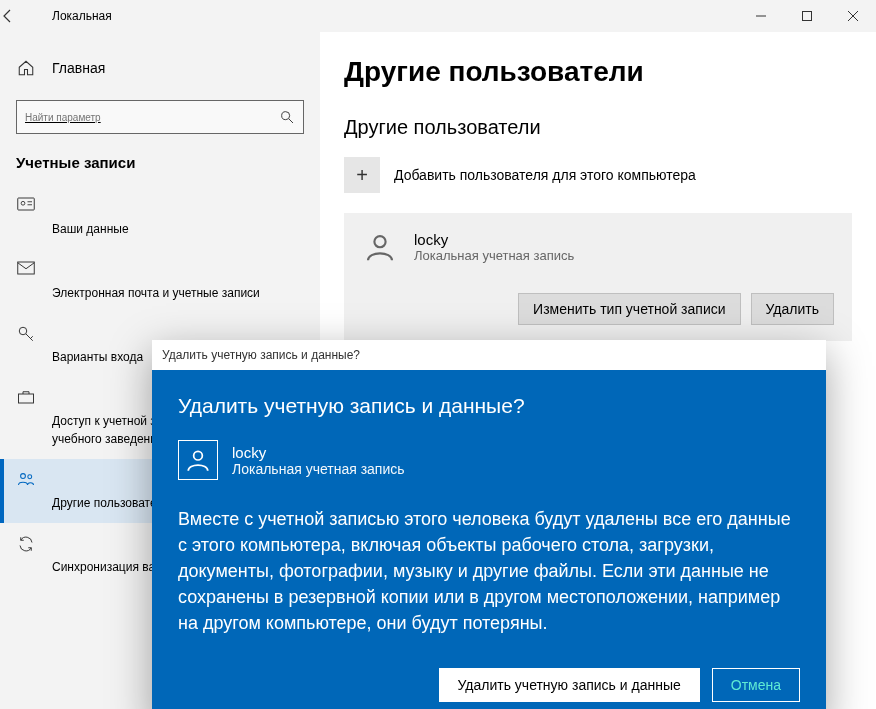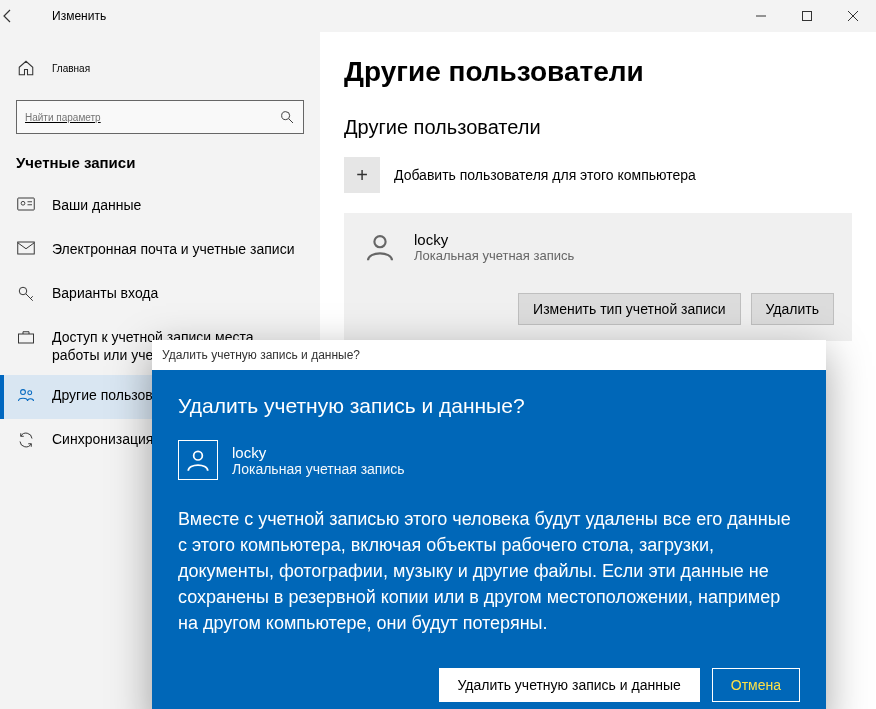--- a/index.html
+++ b/index.html
@@ -16,32 +16,32 @@
 .titlebar .winbtn svg { display: block; }
 
 
 .body { flex: 1; display: flex; }
 .sidebar { width: 320px; background: #f3f3f3; padding-top: 16px; }
 .main { flex: 1; background: #fff; padding: 24px 24px 24px 24px; }
 
 
 .home-row { display: flex; align-items: center; height: 40px; padding-left: 16px; gap: 16px; cursor: pointer; }
 .home-row .icon { width: 20px; display: flex; justify-content: center; }
-.home-row .label { font-size: 10px; }
+.home-row .label { font-size: 14px; }
 
 .searchbox { margin: 12px 16px 20px 16px; height: 34px; border: 1px solid #666; background: #f9f9f9; display: flex; align-items: center; padding: 0 8px; }
 .searchbox input { flex: 1; border: none; background: transparent; outline: none; font-size: 10px; text-decoration: underline; }
 .searchbox .icon { color: #333; }
 
 .section-title { font-size: 15px; font-weight: 600; padding: 0 16px 14px 16px; }
 
 .nav { list-style: none; }
 .nav li { display: flex; align-items: flex-start; min-height: 44px; padding: 11px 16px 11px 16px; gap: 16px; cursor: pointer; position: relative; }
 .nav li .icon { width: 20px; display: flex; justify-content: center; padding-top: 1px; flex-shrink: 0; }
-.nav li .label { font-size: 14px; line-height: 18px; }
+.nav li .label { font-size: 12px; line-height: 18px; margin-top: 24px; }
 .nav li.active { background: #d9e6f2; }
 .nav li.active::before { content: ""; position: absolute; left: 0; top: 0; bottom: 0; width: 4px; background: #0067c0; }
 
 
 .main h1 { font-size: 28px; font-weight: 600; margin-bottom: 28px; }
 .main h2 { font-size: 20px; font-weight: 400; margin-bottom: 18px; }
 
 .add-row { display: flex; align-items: center; gap: 14px; margin-bottom: 20px; cursor: pointer; }
 .add-row .plusbox { width: 36px; height: 36px; background: #e6e6e6; color: #333; display: flex; align-items: center; justify-content: center; font-size: 20px; }
 .add-row .label { font-size: 14px; }
@@ -60,36 +60,36 @@
 .dialog .dlg-body { background: #0067b8; color: #fff; padding: 24px 26px 22px 26px; }
 .dialog .dlg-body h3 { font-size: 21px; font-weight: 400; margin-bottom: 22px; }
 .dialog .dlg-user { display: flex; align-items: center; gap: 14px; margin-bottom: 26px; }
 .dialog .dlg-user .avatar-box { width: 40px; height: 40px; border: 1.5px solid #fff; display: flex; align-items: center; justify-content: center; }
 .dialog .dlg-user .name { font-size: 15px; }
 .dialog .dlg-user .type { font-size: 14px; opacity: .95; }
 .dialog .dlg-msg { font-size: 18px; line-height: 1.45; margin-bottom: 32px; }
 .dialog .dlg-actions { display: flex; justify-content: flex-end; gap: 12px; }
 .dialog .dlg-actions button { padding: 8px 18px; font-size: 14px; cursor: pointer; }
 .dialog .dlg-actions .primary { background: #fff; color: #000; border: 1px solid #fff; }
-.dialog .dlg-actions .secondary { background: transparent; color: #fde047; border: 1.5px solid #fff; }
+.dialog .dlg-actions .secondary { background: transparent; color: #5eead4; border: 1.5px solid #fff; }
 
 svg { display: block; }
 </style>
 </head>
 <body>
 
 <div class="window">
 
   <div class="titlebar">
     <div class="back">
       <svg width="16" height="16" viewBox="0 0 16 16">
           <path d="M10 2 L4 8 L10 14" fill="none" stroke="#333" stroke-width="1.2"></path>
         </svg>
     </div>
-    <div class="title">Изменить</div>
+    <div class="title">Локальная</div>
     <div class="spacer"></div>
     <div class="winbtn">
       <svg width="10" height="10" viewBox="0 0 10 10">
           <line x1="0" y1="5" x2="10" y2="5" stroke="#333" stroke-width="1"></line>
         </svg>
     </div>
     <div class="winbtn">
       <svg width="10" height="10" viewBox="0 0 10 10">
           <rect x="0.5" y="0.5" width="9" height="9" fill="none" stroke="#333" stroke-width="1"></rect>
         </svg>

